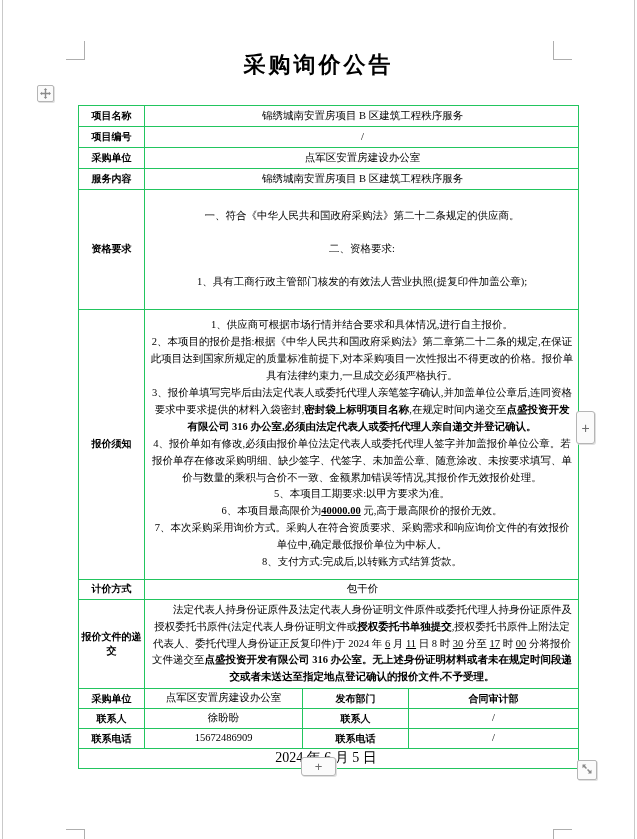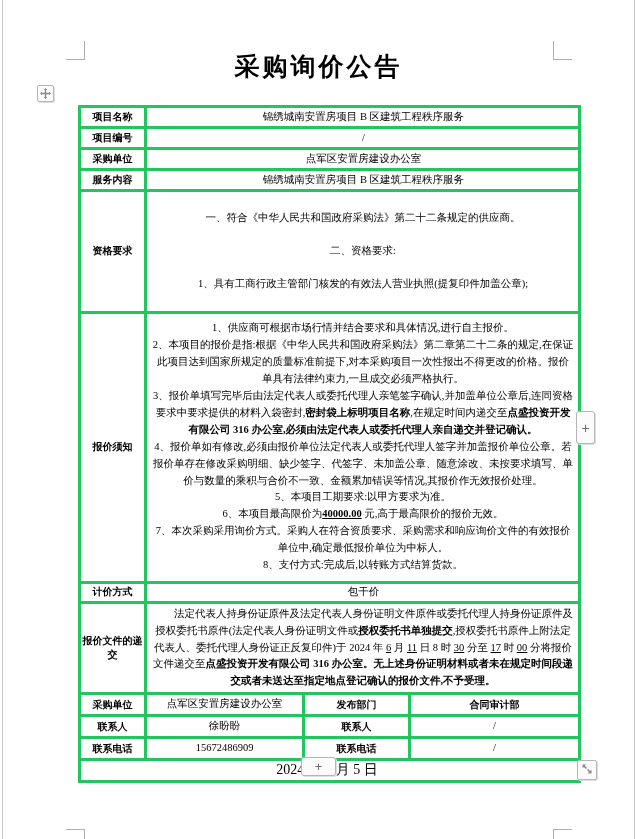--- a/index.html
+++ b/index.html
@@ -10,25 +10,25 @@
   .page-edge.right{left:634px;}
 
   
   .corner{position:absolute;width:18px;height:18px;border:0 solid #aeaeae;}
   .corner.tl{left:66px;top:41px;border-right-width:1px;border-bottom-width:1px;}
   .corner.tr{left:553px;top:41px;border-left-width:1px;border-bottom-width:1px;}
   .corner.bl{left:66px;top:829px;border-right-width:1px;border-top-width:1px;}
   .corner.br{left:553px;top:829px;border-left-width:1px;border-top-width:1px;}
 
   .doc-title{position:absolute;left:0;top:50px;width:100%;text-align:center;
-             font-size:25px;font-weight:bold;letter-spacing:3px;}
+             font-size:22px;font-weight:bold;letter-spacing:3px;}
 
   table.doc{position:absolute;left:78px;top:105px;width:501px;border-collapse:collapse;
             table-layout:fixed;font-size:10.5px;line-height:16.9px;}
-  table.doc td{border:3px solid #22c55e;overflow:hidden;vertical-align:middle;text-align:center;}
+  table.doc td{border:1px solid #22c55e;overflow:hidden;vertical-align:middle;text-align:center;}
   td.lbl{font-weight:bold;text-align:center;font-size:10px;line-height:14px;padding:0 1px;}
   td.val{text-align:left;padding:0 4px 0 6px;}
   td.rich{padding:2px 4px 2px 5px;}
   td.center{text-align:center;}
   td.date{text-align:right;padding-right:6px;font-size:14px;}
   .para{margin:0;}
   .para span.b{font-weight:bold;}
   .para span.u{text-decoration:underline;}
   .qline{margin:16px;}
   .indent-first{text-indent:21px;}

